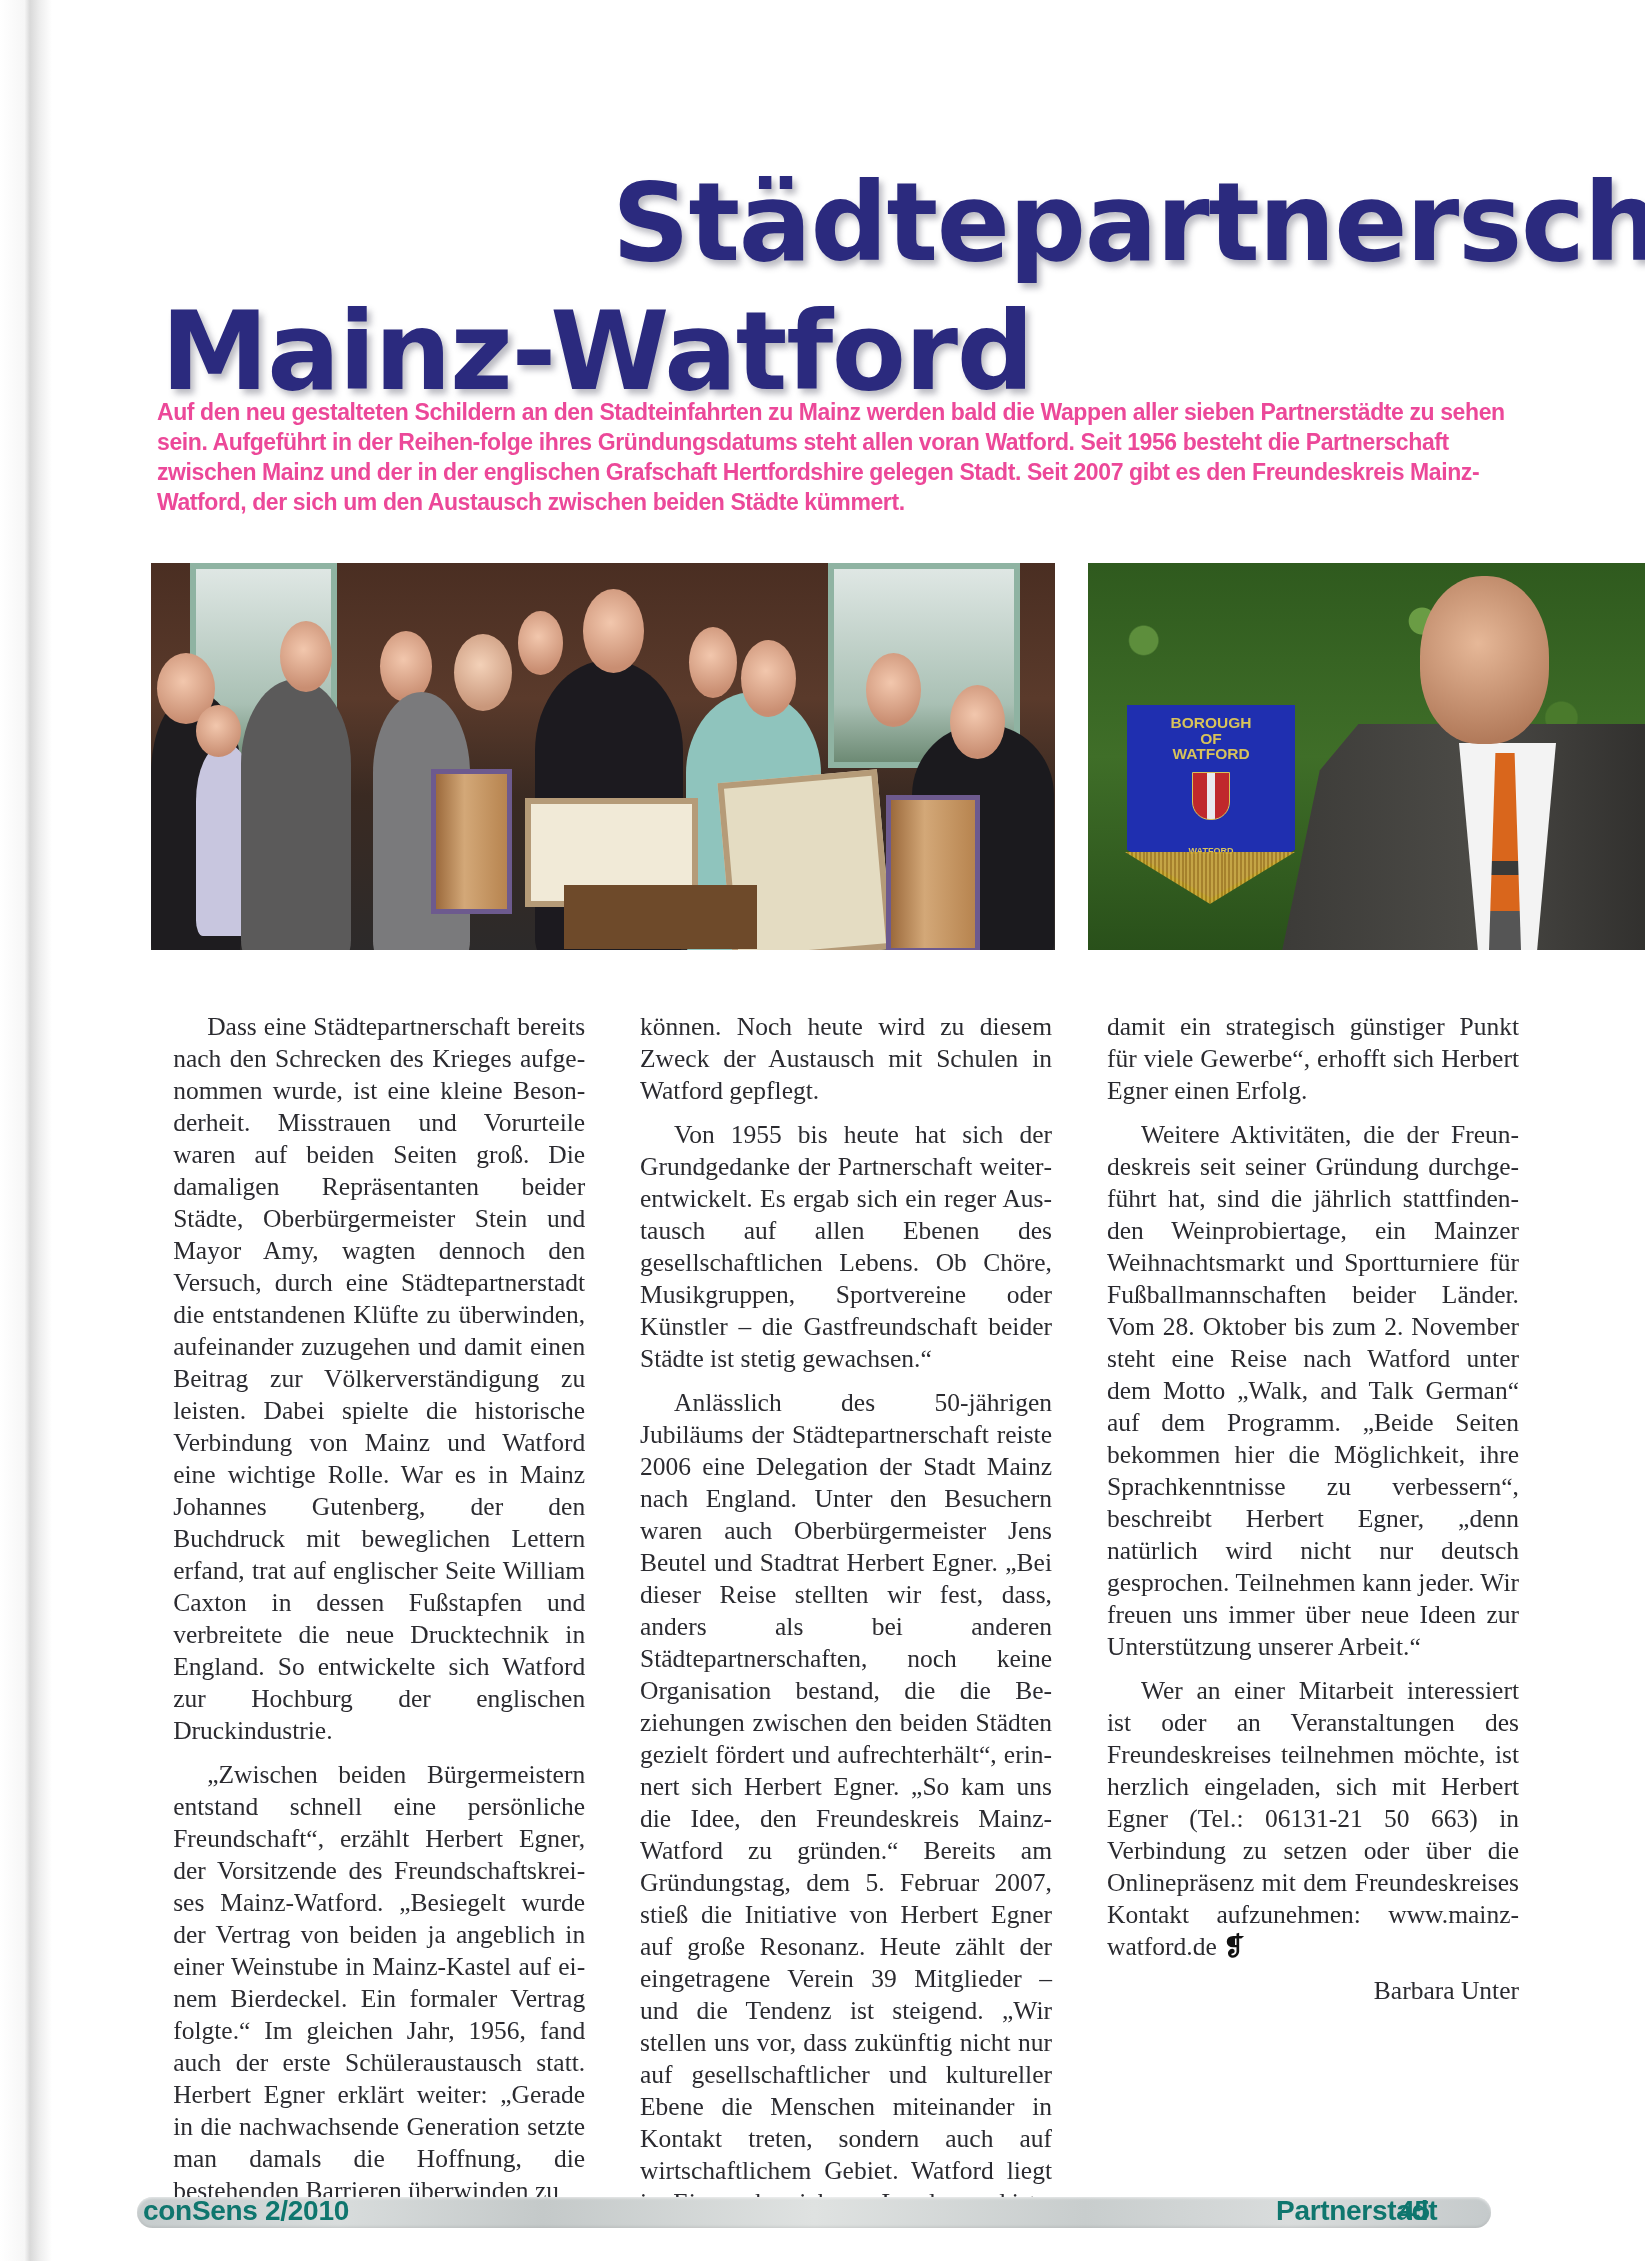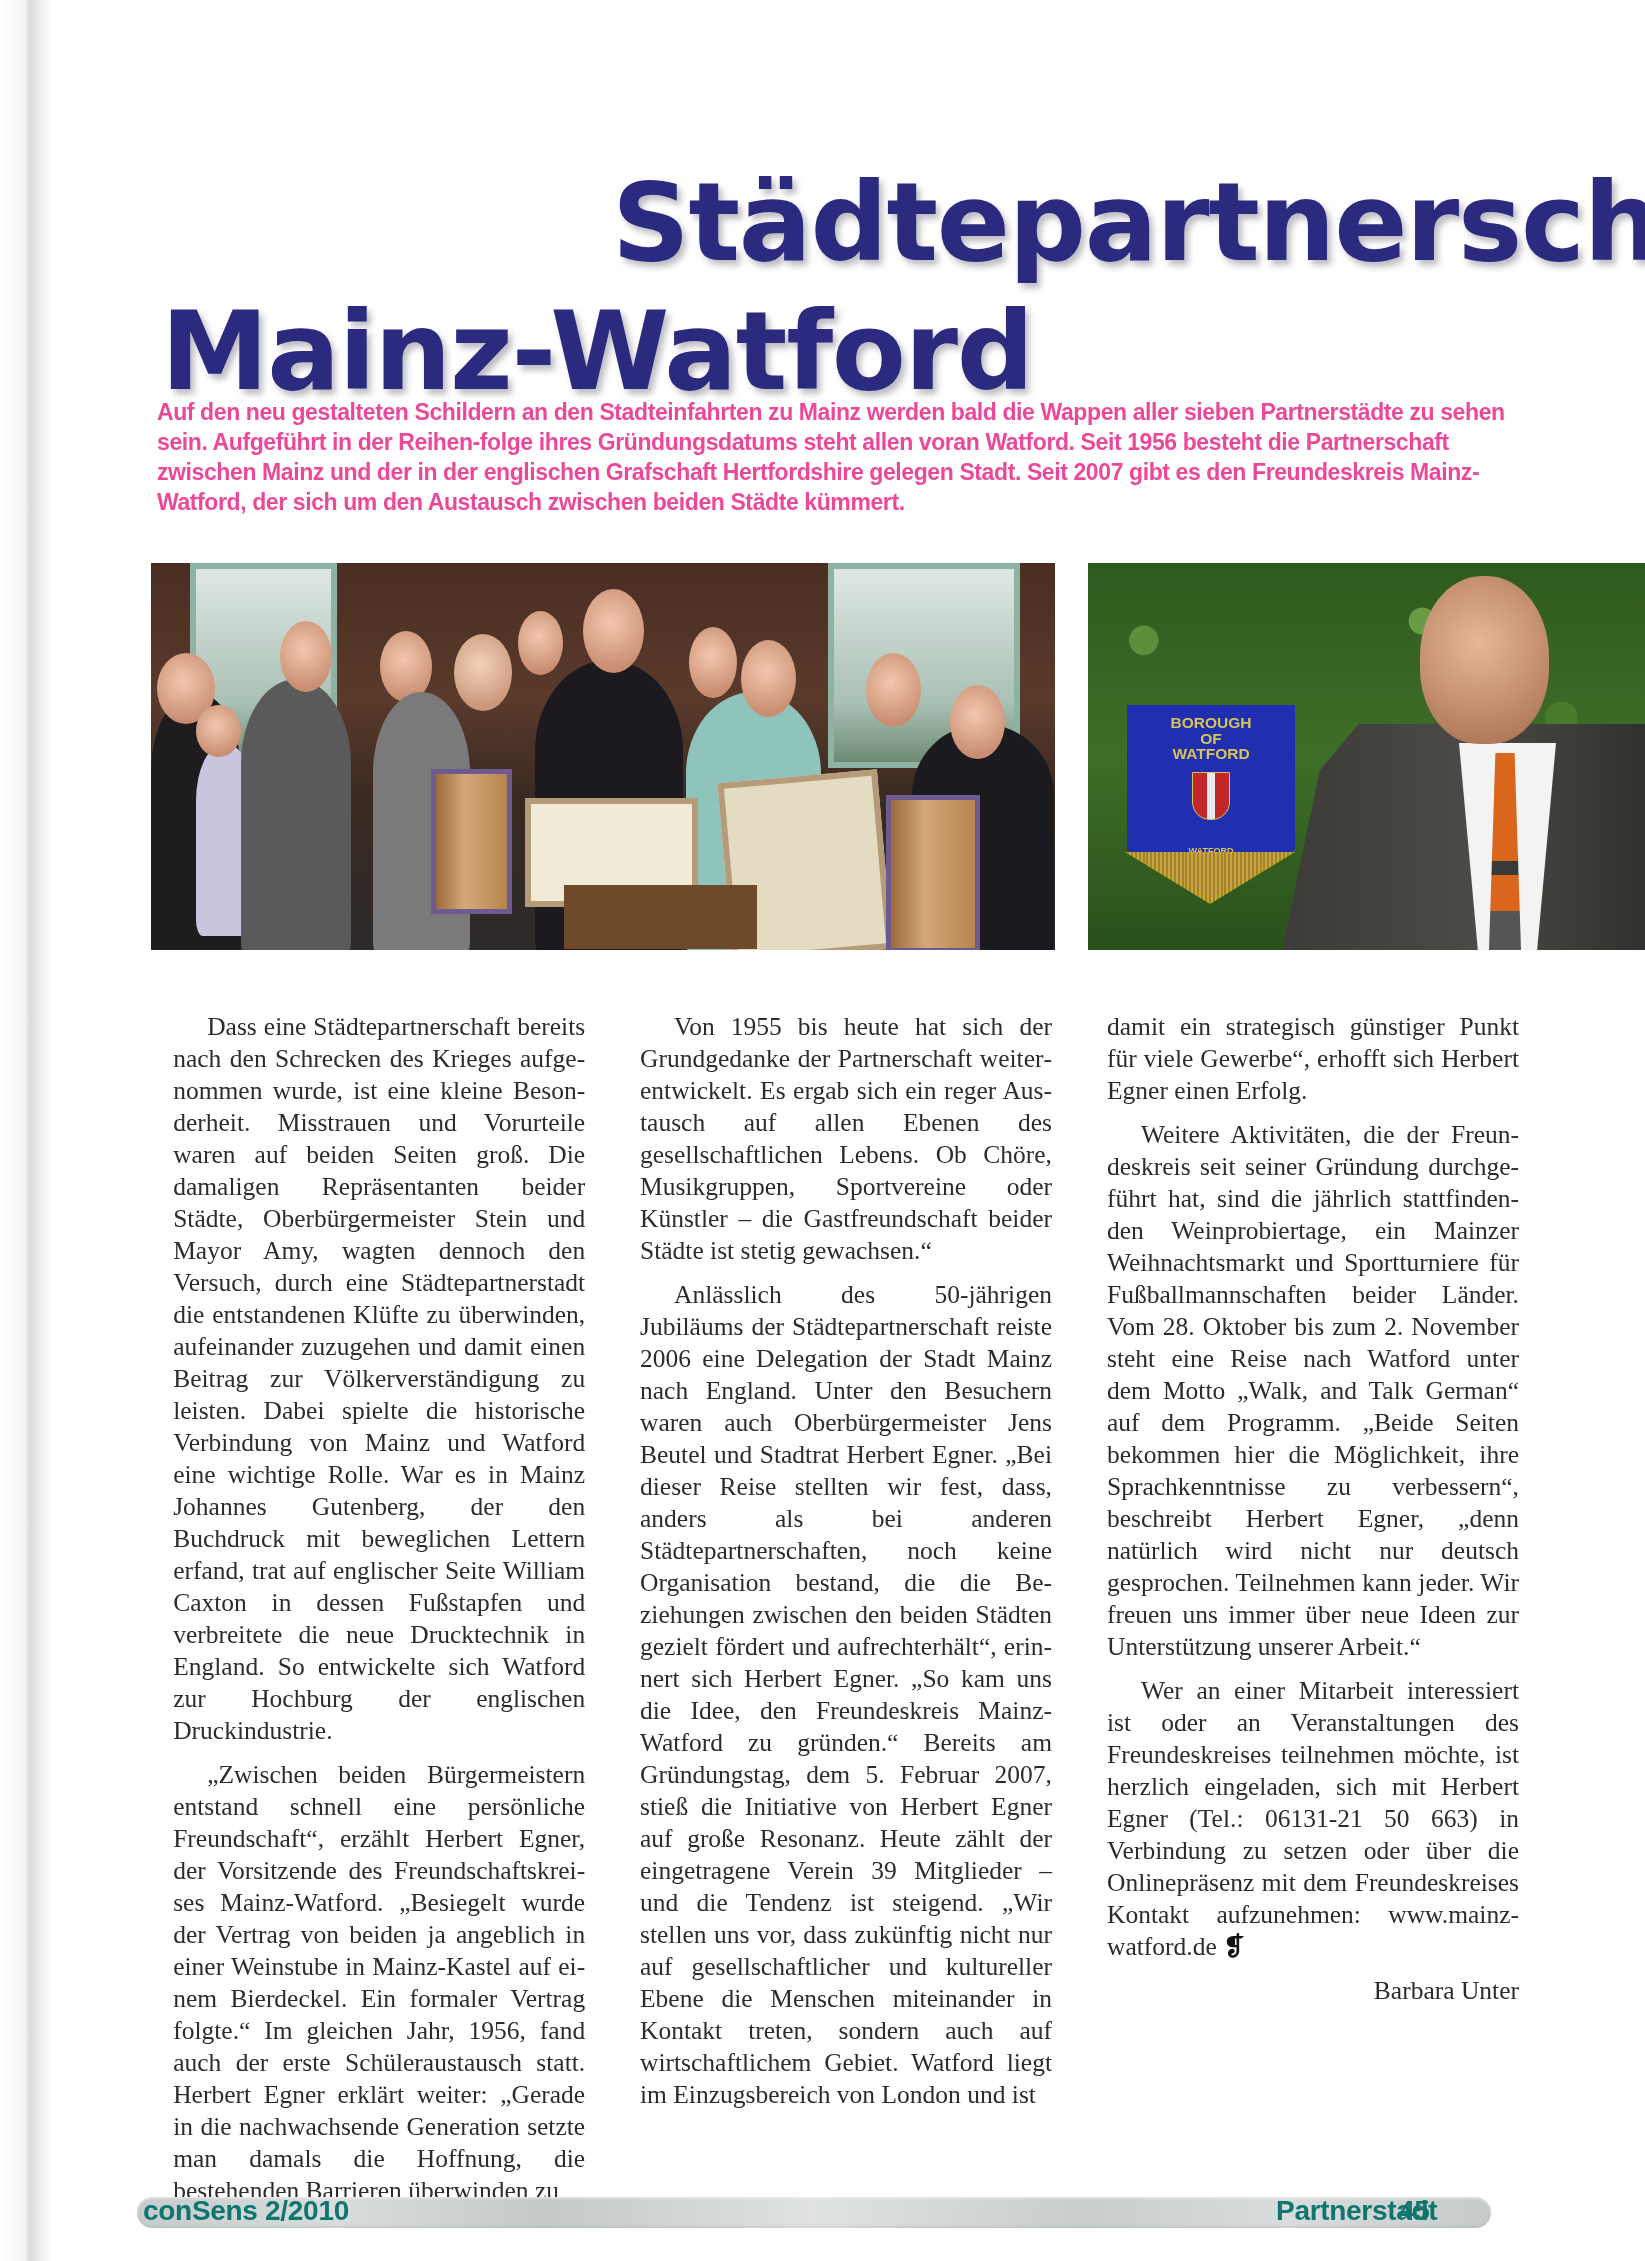--- a/index.html
+++ b/index.html
@@ -198,20 +198,21 @@
   </div>
   <div class="pennant-fringe"></div>
 </div>
 
 <div class="columns">
   <div class="col col-1">
     <p class="indent">Dass eine Städtepartnerschaft bereits nach den Schrecken des Krieges aufge­nommen wurde, ist eine kleine Beson­derheit. Misstrauen und Vorurteile waren auf beiden Seiten groß. Die damaligen Repräsentanten beider Städte, Oberbür­germeister Stein und Mayor Amy, wagten dennoch den Versuch, durch eine Städte­partnerstadt die entstandenen Klüfte zu überwinden, aufeinander zuzugehen und damit einen Beitrag zur Völkerverständi­gung zu leisten. Dabei spielte die histo­rische Verbindung von Mainz und Wat­ford eine wichtige Rolle. War es in Mainz Johannes Gutenberg, der den Buchdruck mit beweglichen Lettern erfand, trat auf englischer Seite William Caxton in des­sen Fußstapfen und verbreitete die neue Drucktechnik in England. So entwickel­te sich Watford zur Hochburg der engli­schen Druckindustrie.</p>
     <p class="indent">„Zwischen beiden Bürgermeis­tern entstand schnell eine persönliche Freundschaft“, erzählt Herbert Egner, der Vorsitzende des Freundschaftskrei­ses Mainz-Watford. „Besiegelt wurde der Vertrag von beiden ja angeblich in ei­ner Weinstube in Mainz-Kastel auf ei­nem Bierdeckel. Ein formaler Vertrag folgte.“ Im gleichen Jahr, 1956, fand auch der erste Schüleraustausch statt. Herbert Egner erklärt weiter: „Gera­de in die nachwachsende Generation setzte man damals die Hoffnung, die bestehenden Barrieren überwinden zu</p>
   </div>
   <div class="col col-2">
+    <p>können. Noch heute wird zu diesem Zweck der Austausch mit Schulen in Watford gepflegt.</p>
     <p class="indent">Von 1955 bis heute hat sich der Grundgedanke der Partnerschaft weiter­entwickelt. Es ergab sich ein reger Aus­tausch auf allen Ebenen des gesellschaft­lichen Lebens. Ob Chöre, Musikgrup­pen, Sportvereine oder Künstler – die Gastfreundschaft beider Städte ist stetig gewachsen.“</p>
     <p class="indent">Anlässlich des 50-jährigen Jubiläums der Städtepartnerschaft reiste 2006 eine Delegation der Stadt Mainz nach Eng­land. Unter den Besuchern waren auch Oberbürgermeister Jens Beutel und Stadtrat Herbert Egner. „Bei dieser Rei­se stellten wir fest, dass, anders als bei anderen Städtepartnerschaften, noch keine Organisation bestand, die die Be­ziehungen zwischen den beiden Städten gezielt fördert und aufrechterhält“, erin­nert sich Herbert Egner. „So kam uns die Idee, den Freundeskreis Mainz-Watford zu gründen.“ Bereits am Gründungstag, dem 5. Februar 2007, stieß die Initiative von Herbert Egner auf große Resonanz. Heute zählt der eingetragene Verein 39 Mitglieder – und die Tendenz ist stei­gend. „Wir stellen uns vor, dass zukünftig nicht nur auf gesellschaftlicher und kul­tureller Ebene die Menschen miteinan­der in Kontakt treten, sondern auch auf wirtschaftlichem Gebiet. Watford liegt im Einzugsbereich von London und ist</p>
   </div>
   <div class="col col-3">
     <p>damit ein strategisch günstiger Punkt für viele Gewerbe“, erhofft sich Herbert Eg­ner einen Erfolg.</p>
     <p class="indent">Weitere Aktivitäten, die der Freun­deskreis seit seiner Gründung durchge­führt hat, sind die jährlich stattfinden­den Weinprobiertage, ein Mainzer Weih­nachtsmarkt und Sportturniere für Fuß­ballmannschaften beider Länder. Vom 28. Oktober bis zum 2. November steht eine Reise nach Watford unter dem Mot­to „Walk, and Talk German“ auf dem Programm. „Beide Seiten bekommen hier die Möglichkeit, ihre Sprachkenntnisse zu verbessern“, beschreibt Herbert Egner, „denn natürlich wird nicht nur deutsch gesprochen. Teilnehmen kann jeder. Wir freuen uns immer über neue Ideen zur Unterstützung unserer Arbeit.“</p>
     <p class="indent"><span>Wer an einer Mitarbeit interessiert ist oder an Veranstaltungen des Freundes­kreises teilnehmen möchte, ist herzlich eingeladen, sich mit Herbert Egner (Tel.: 06131-21 50 663) in Verbindung zu set­zen oder über die Onlinepräsenz mit dem Freundeskreises Kontakt aufzunehmen: www.mainz-watford.de</span> <span class="endmark">❡</span></p>
     <p class="signature">Barbara Unter</p>
   </div>
 </div>

